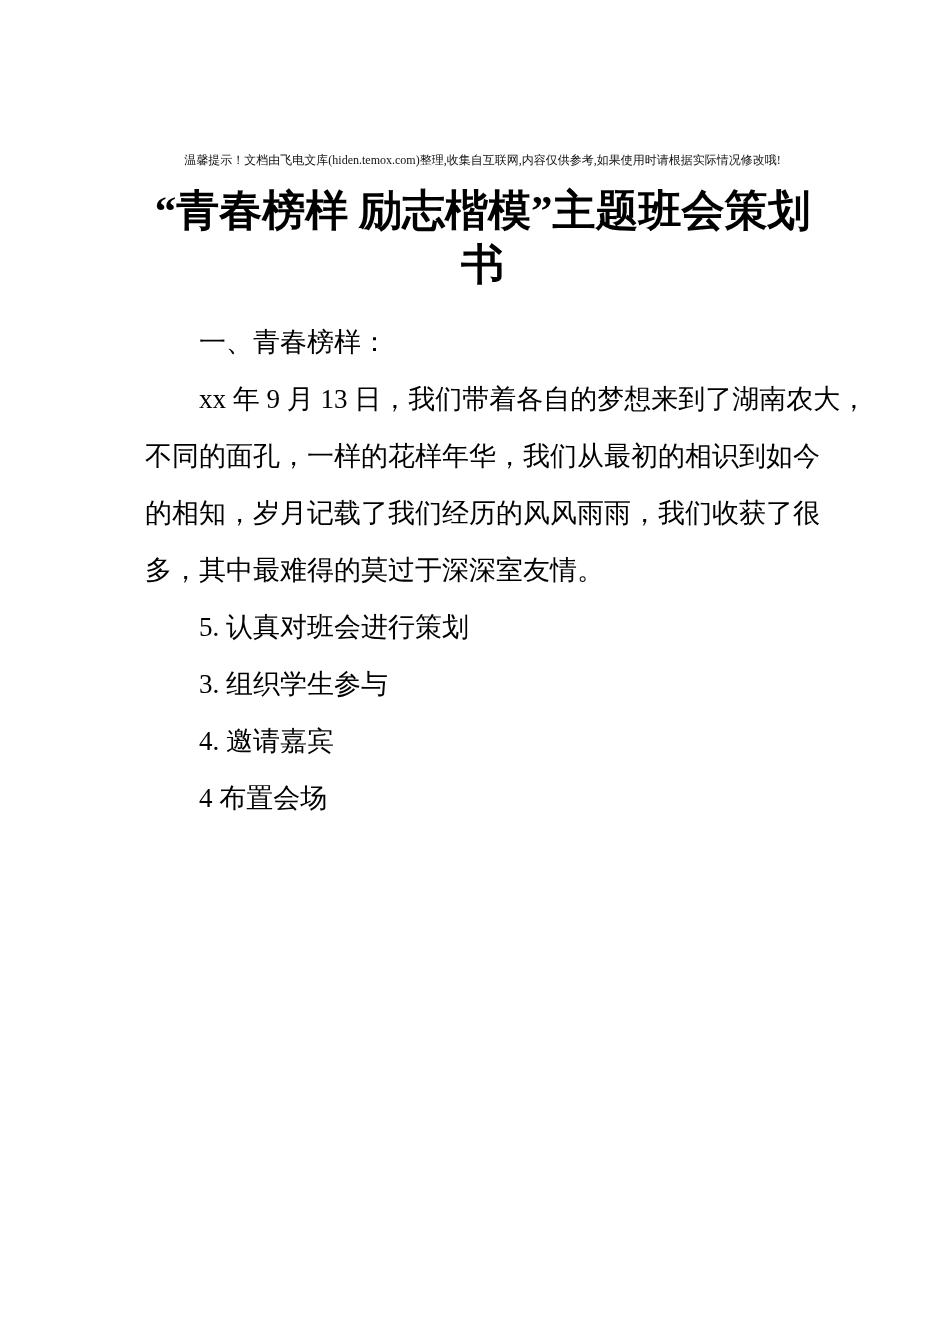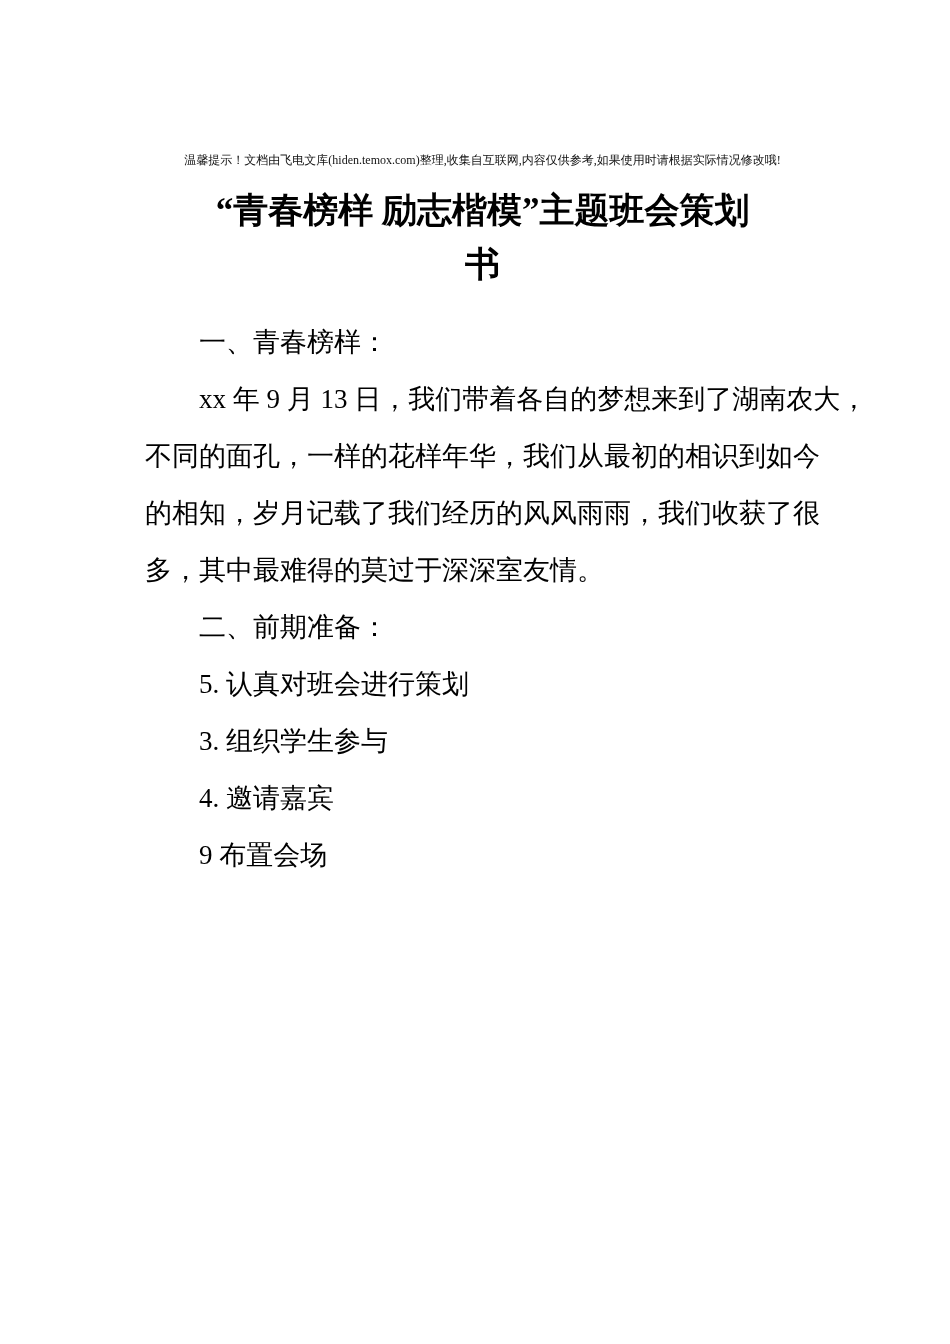--- a/index.html
+++ b/index.html
@@ -20,21 +20,21 @@
   }
   .notice {
     font-size: 12px;
     line-height: 16px;
     text-align: center;
     white-space: nowrap;
     color: #111111;
     margin: 0;
   }
   .title {
-    font-size: 35px;
+    font-size: 43px;
     line-height: 54px;
     font-weight: 700;
     text-align: center;
     white-space: pre-line;
     margin: 16px 0 0 0;
     letter-spacing: 0;
   }
   .body-text {
     margin-top: 22px;
   }
@@ -65,22 +65,21 @@
 
   <h1 class="title">“青春榜样 励志楷模”主题班会策划
 书</h1>
 
   <div class="body-text">
     <p class="par">一、青春榜样：</p>
     <p class="par">xx 年 9 月 13 日，我们带着各自的梦想来到了湖南农大，
 不同的面孔，一样的花样年华，我们从最初的相识到如今
 的相知，岁月记载了我们经历的风风雨雨，我们收获了很
 多，其中最难得的莫过于深深室友情。</p>
-    <p class="par">二、前期准备：</p>
     <p class="par">5. 认真对班会进行策划</p>
     <p class="par">3. 组织学生参与</p>
     <p class="par">4. 邀请嘉宾</p>
-    <p class="par">9 布置会场</p>
+    <p class="par">4 布置会场</p>
   </div>
 
   <div class="smudge"></div>
 
 </div>
 
 </body></html>

